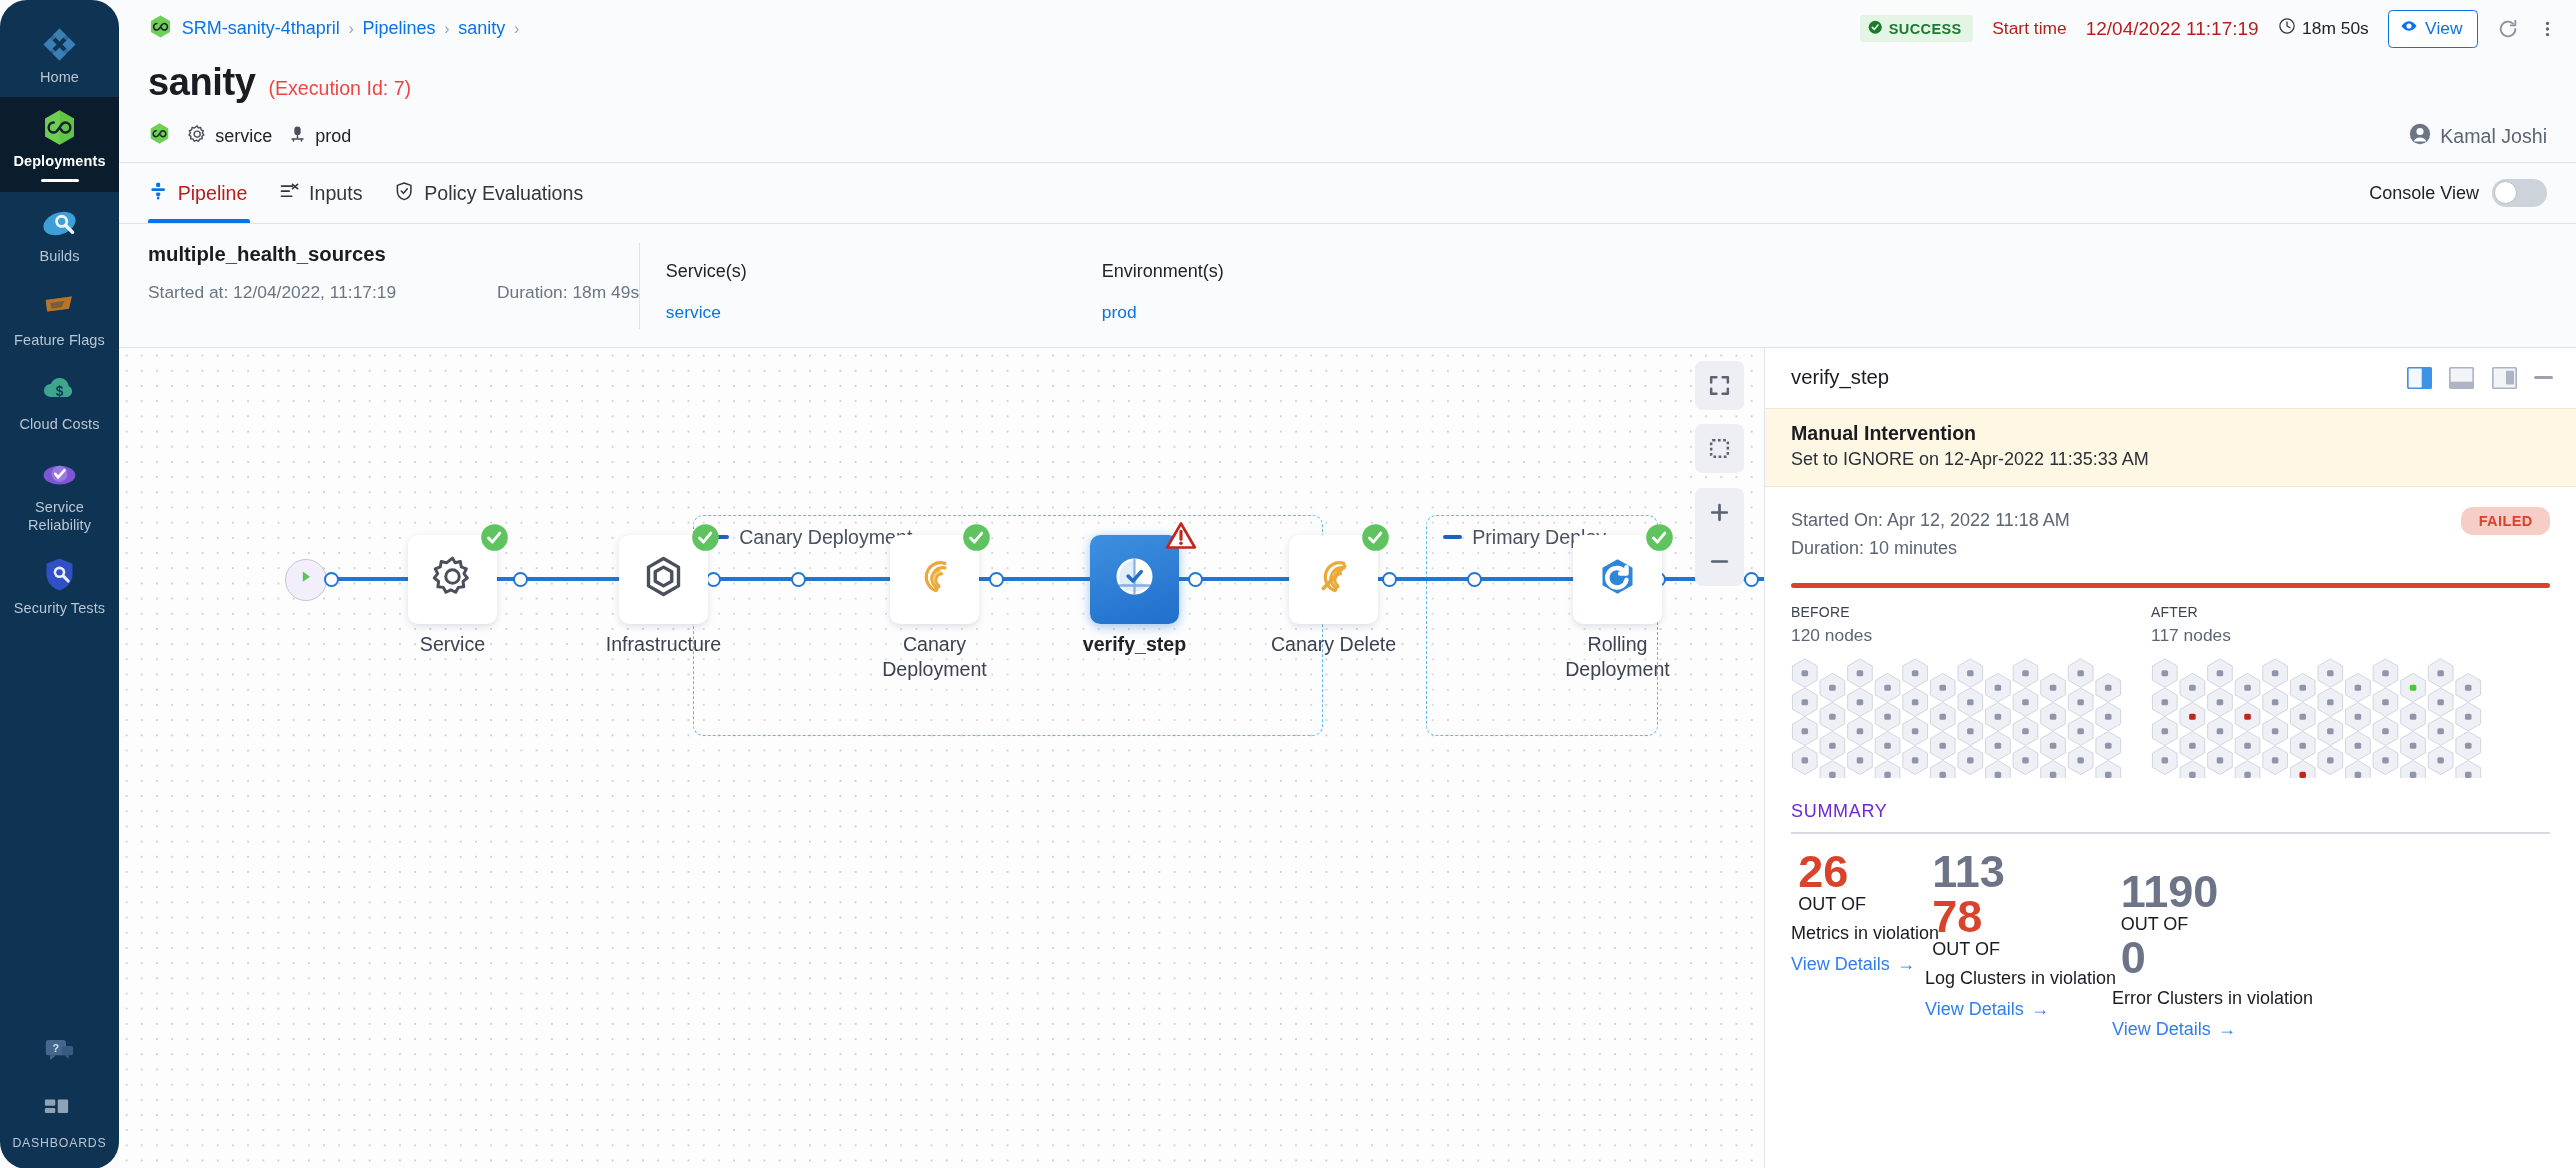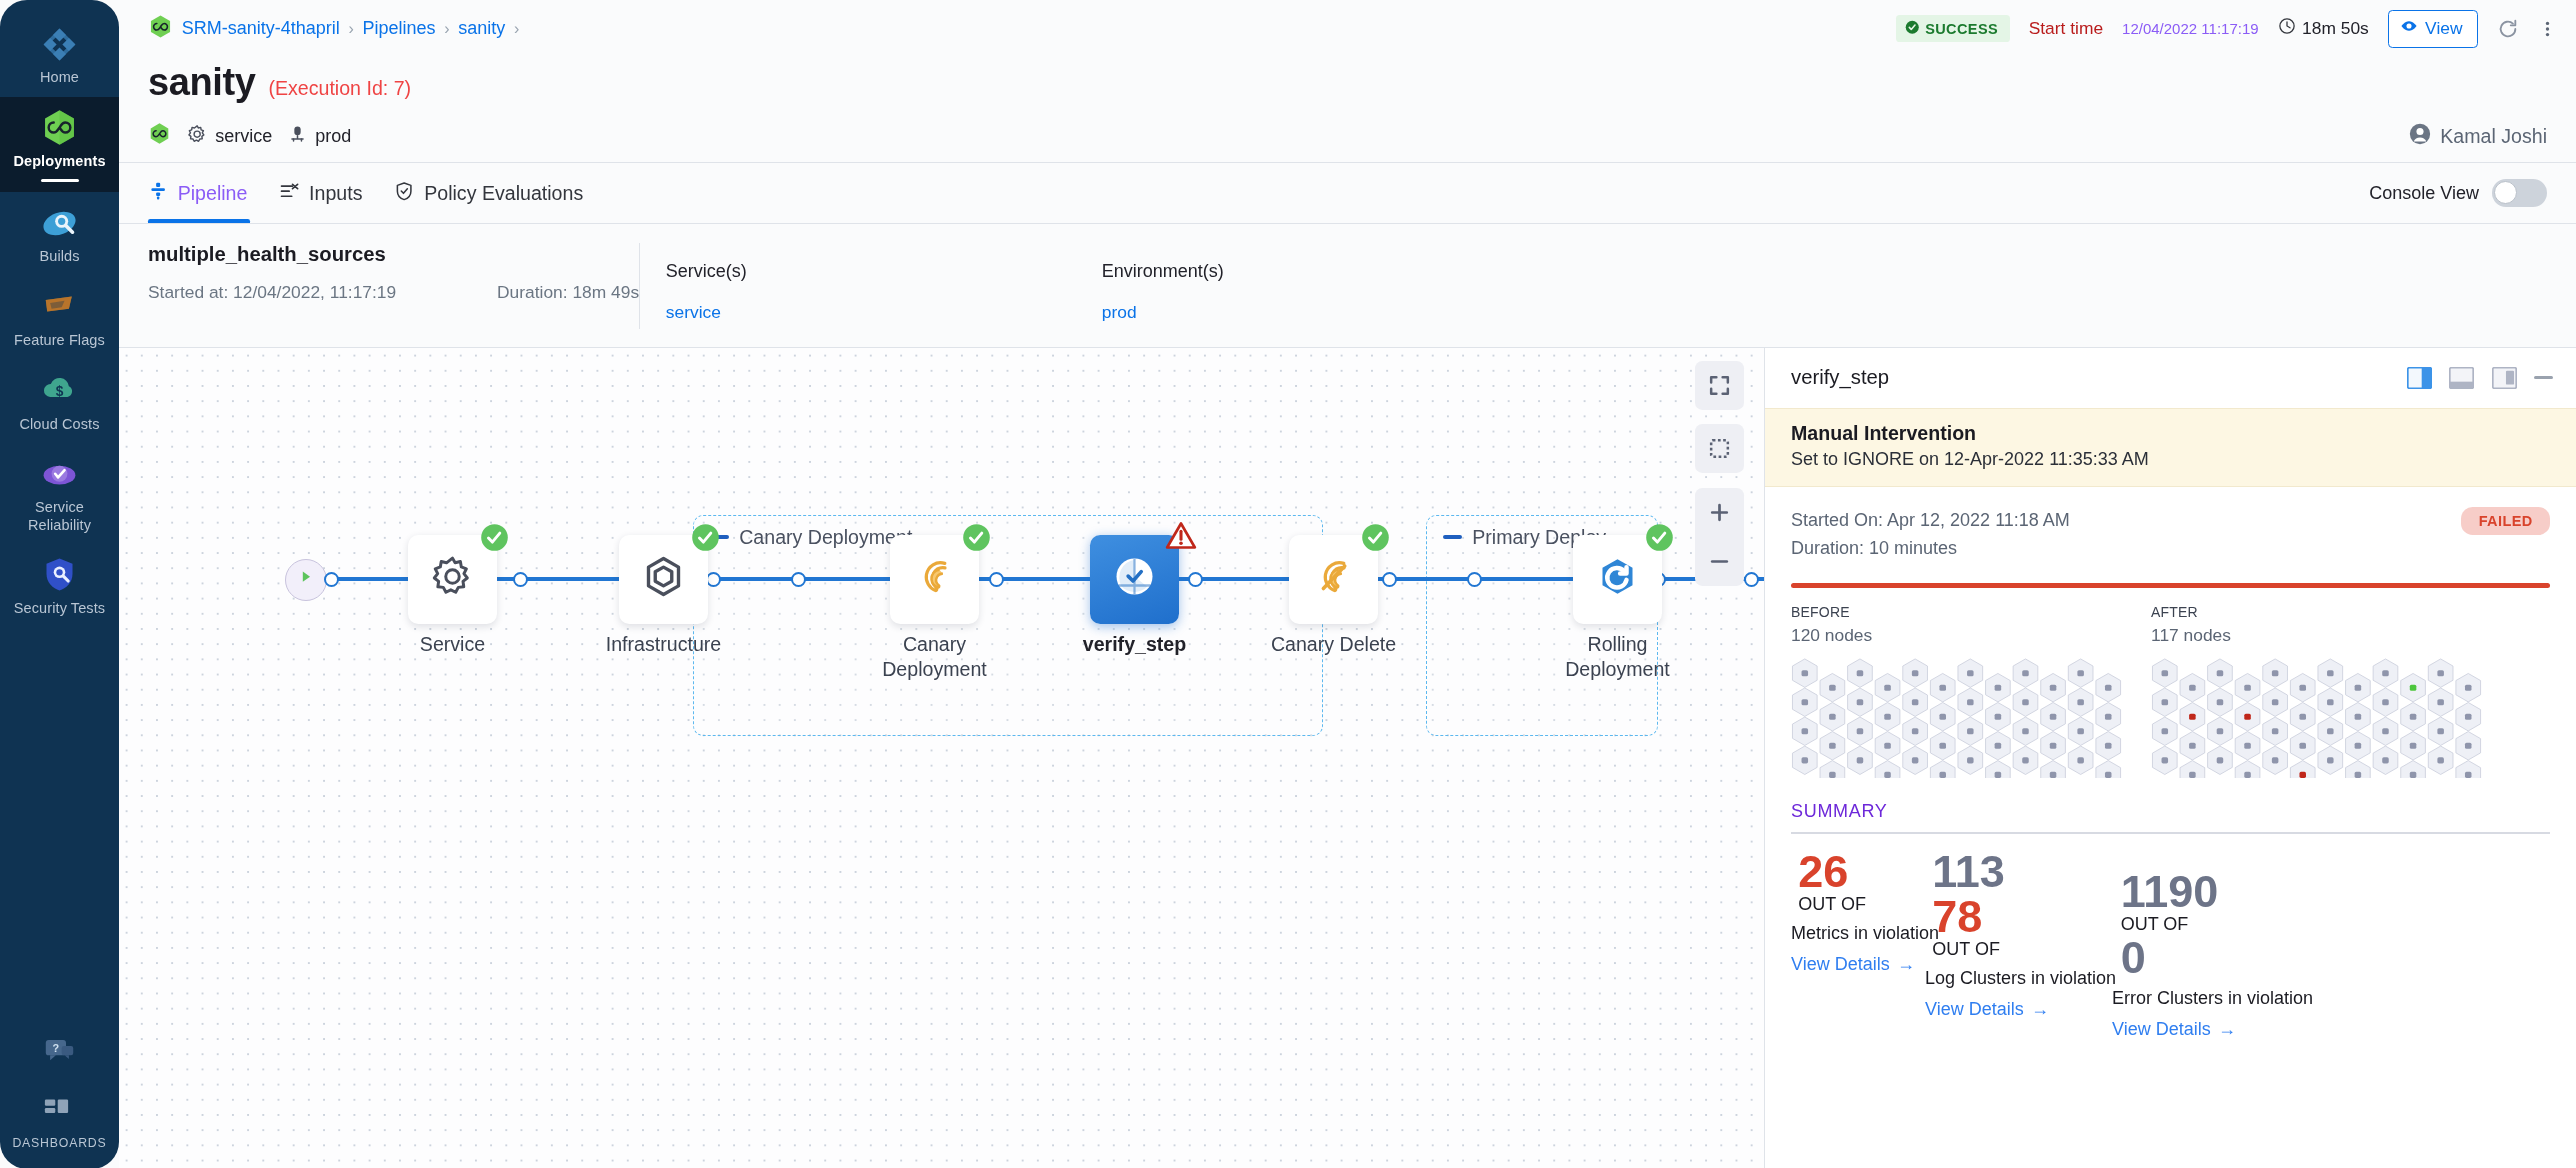--- a/index.html
+++ b/index.html
@@ -53,21 +53,21 @@
   .crumbs { display: flex; align-items: center; gap: 8.7px; font-size: 18px; }
   .crumb-link { color: #0a73e8; cursor: pointer; }
   .crumb-sep { color: #9aa5b1; font-size: 16px; }
   .hdr-right { margin-left: auto; display: flex; align-items: center; gap: 19px; }
   .badge-success {
     background: #e4f5e6; color: #1b7a2e; font-size: 14.5px; font-weight: 700;
     letter-spacing: 0.4px; padding: 5.1px 11.6px 5.1px 8.7px; border-radius: 3.6px;
     display: flex; align-items: center; gap: 5.8px;
   }
   .lbl-muted { color: #b91c1c; font-size: 17.4px; }
-  .val-strong { color: #8b5cf6; font-size: 15px; }
+  .val-strong { color: #b91c1c; font-size: 19px; }
   .dur { display: flex; align-items: center; gap: 6.5px; color: #22222a; font-size: 17.4px; }
   .btn-view {
     border: 1.5px solid #0a73e8; color: #0a73e8; background: #fff;
     border-radius: 4.4px; padding: 6.5px 14.5px 6.5px 11px; font-size: 17.4px;
     display: flex; align-items: center; gap: 7.3px; cursor: pointer;
   }
   .icon-btn { cursor: pointer; display: flex; align-items: center; }
 
   
   .hdr-title { padding: 4.4px 29px 0; display: flex; align-items: baseline; gap: 13px; }
@@ -87,21 +87,21 @@
   .tabbar {
     margin-top: 5.8px; border-top: 0.7px solid #dfe3e9; border-bottom: 0.7px solid #dfe3e9;
     height: 62px; display: flex; align-items: stretch; padding: 0 29px;
     background: #fafbfc;
   }
   .tab {
     display: flex; align-items: center; gap: 9.4px; padding: 0 16px;
     font-size: 19.6px; color: #33363d; cursor: pointer; position: relative;
   }
   .tab:first-child { padding-left: 0; }
-  .tab.active { color: #8b5cf6; }
+  .tab.active { color: #b91c1c; }
   .tab.active::after {
     content: ""; position: absolute; left: 0; right: 13px; bottom: 0;
     height: 4.4px; background: #0a73e8; border-radius: 2.2px 2.2px 0 0;
   }
   .console-view {
     margin-left: auto; display: flex; align-items: center; gap: 13px;
     font-size: 18px; color: #22222a;
   }
   .toggle {
     width: 55px; height: 28px; border-radius: 14px; background: #cdd3db;

